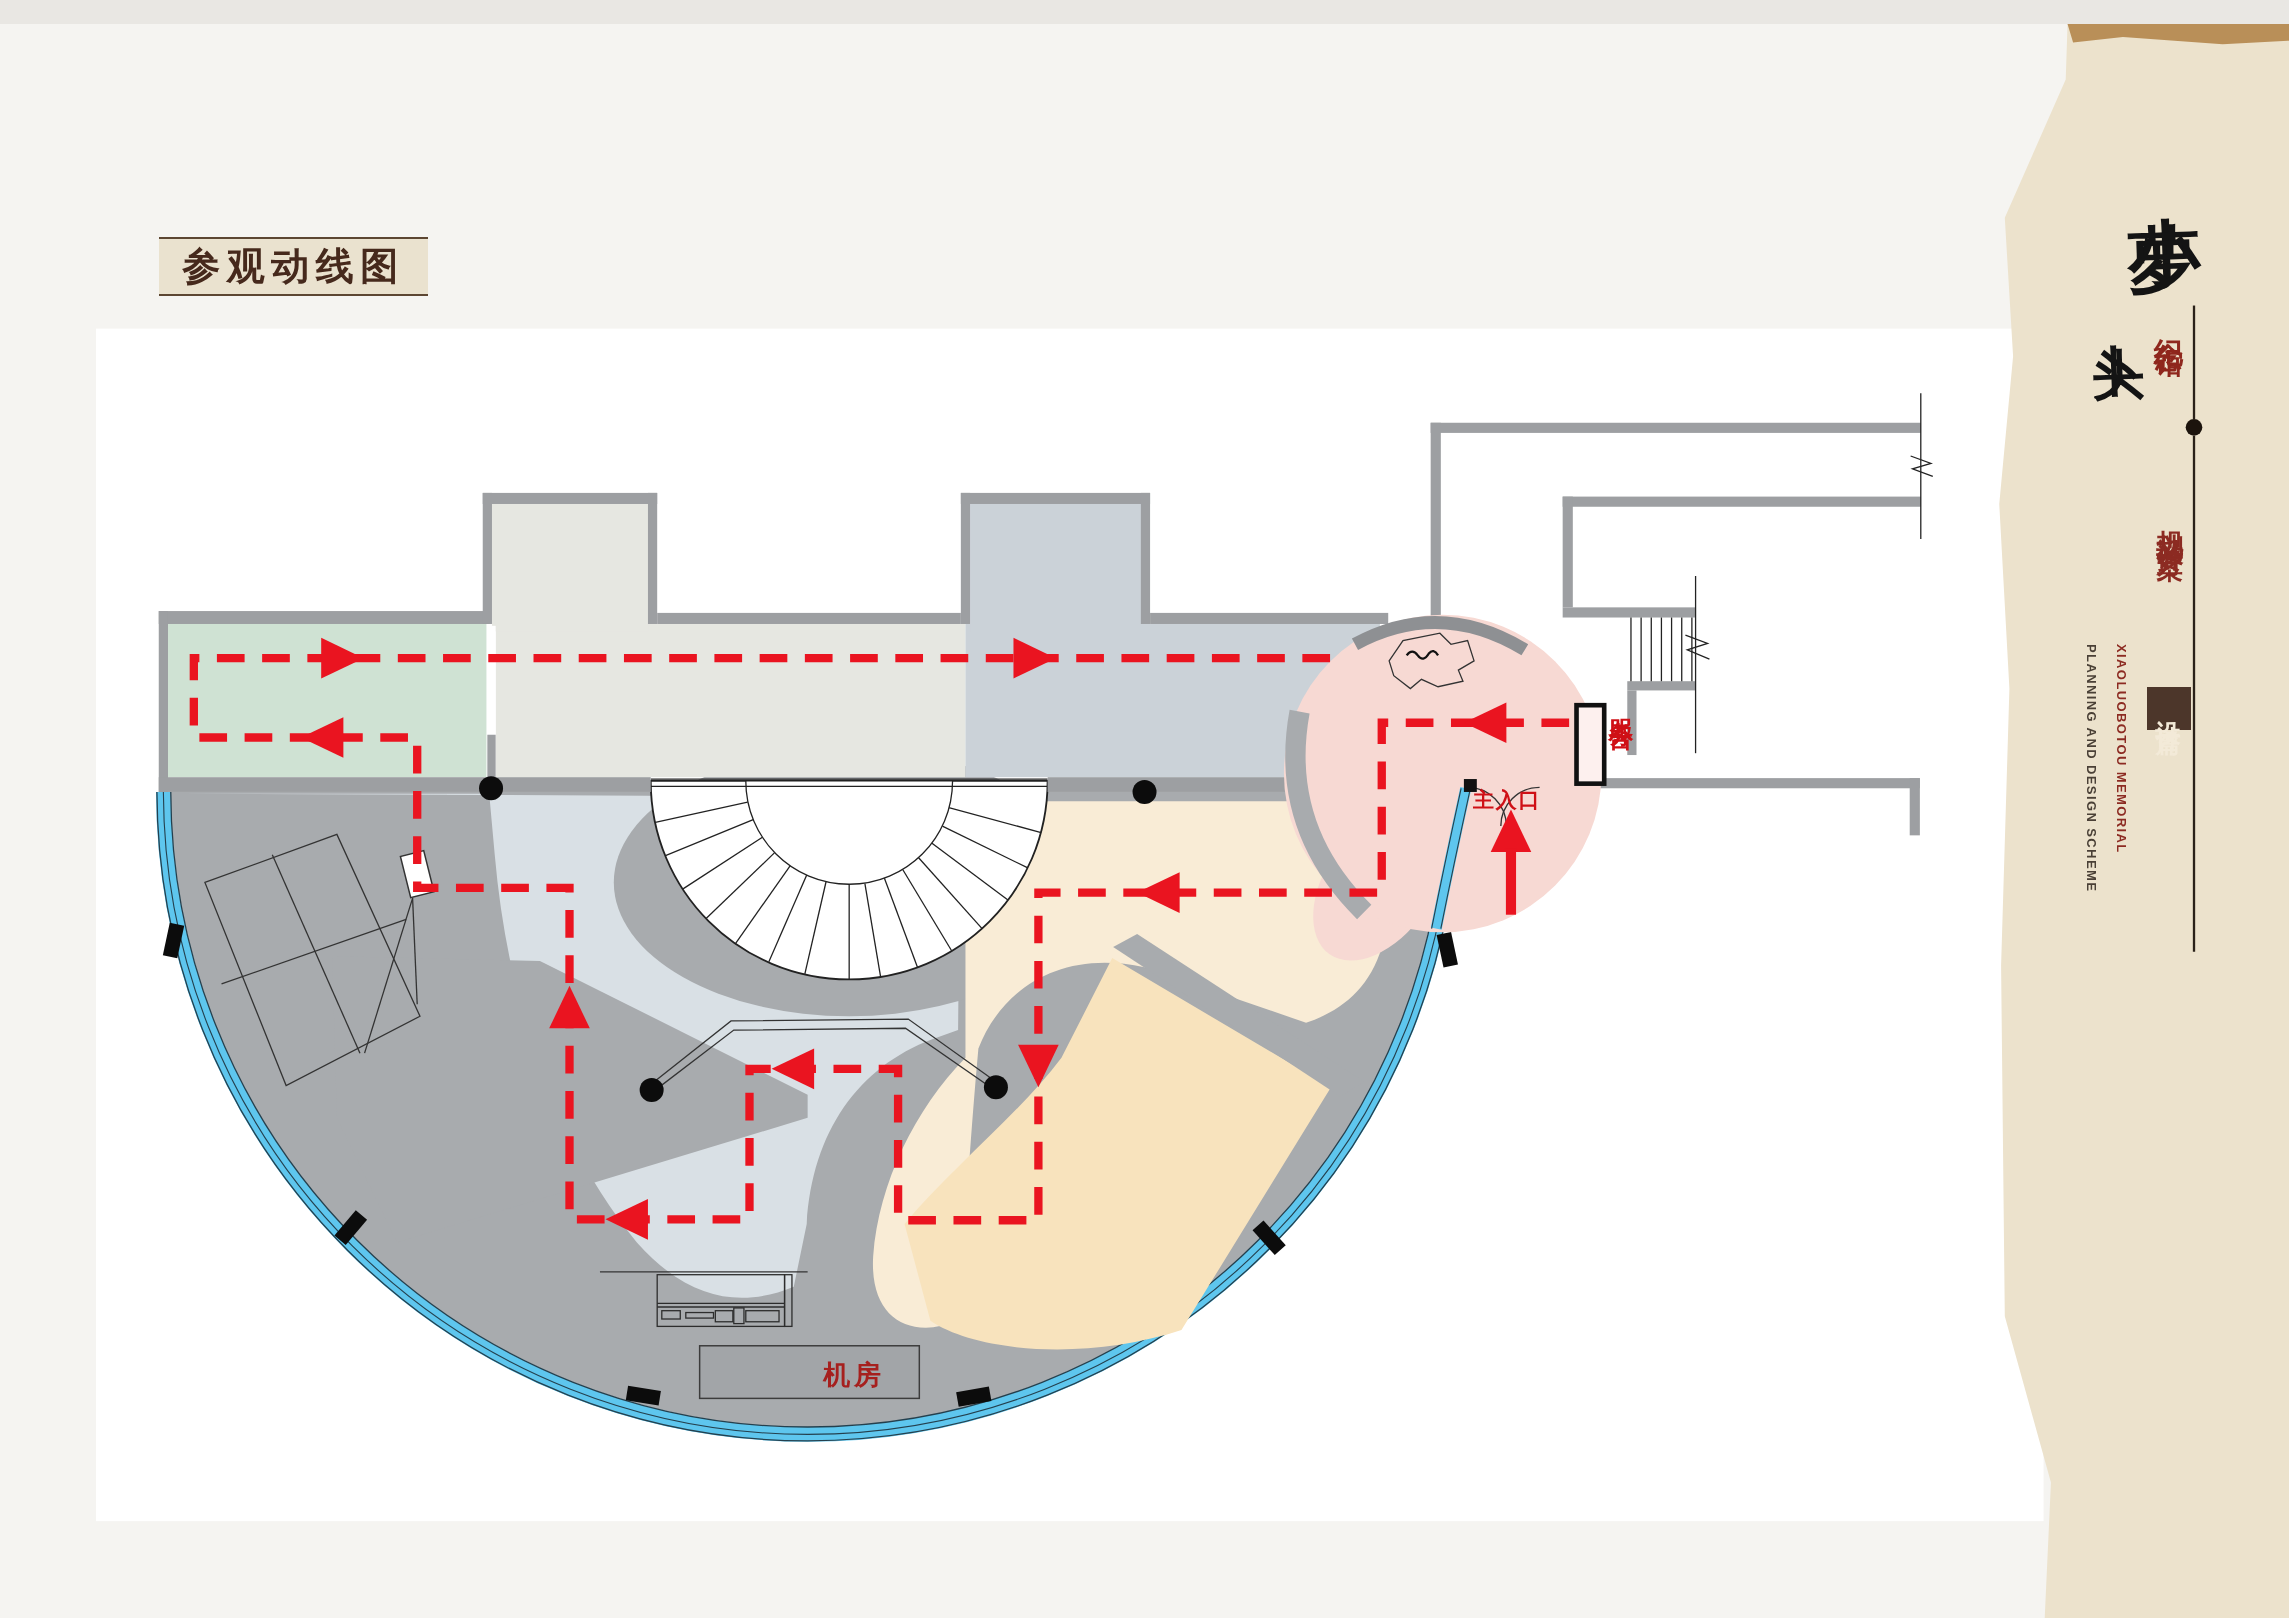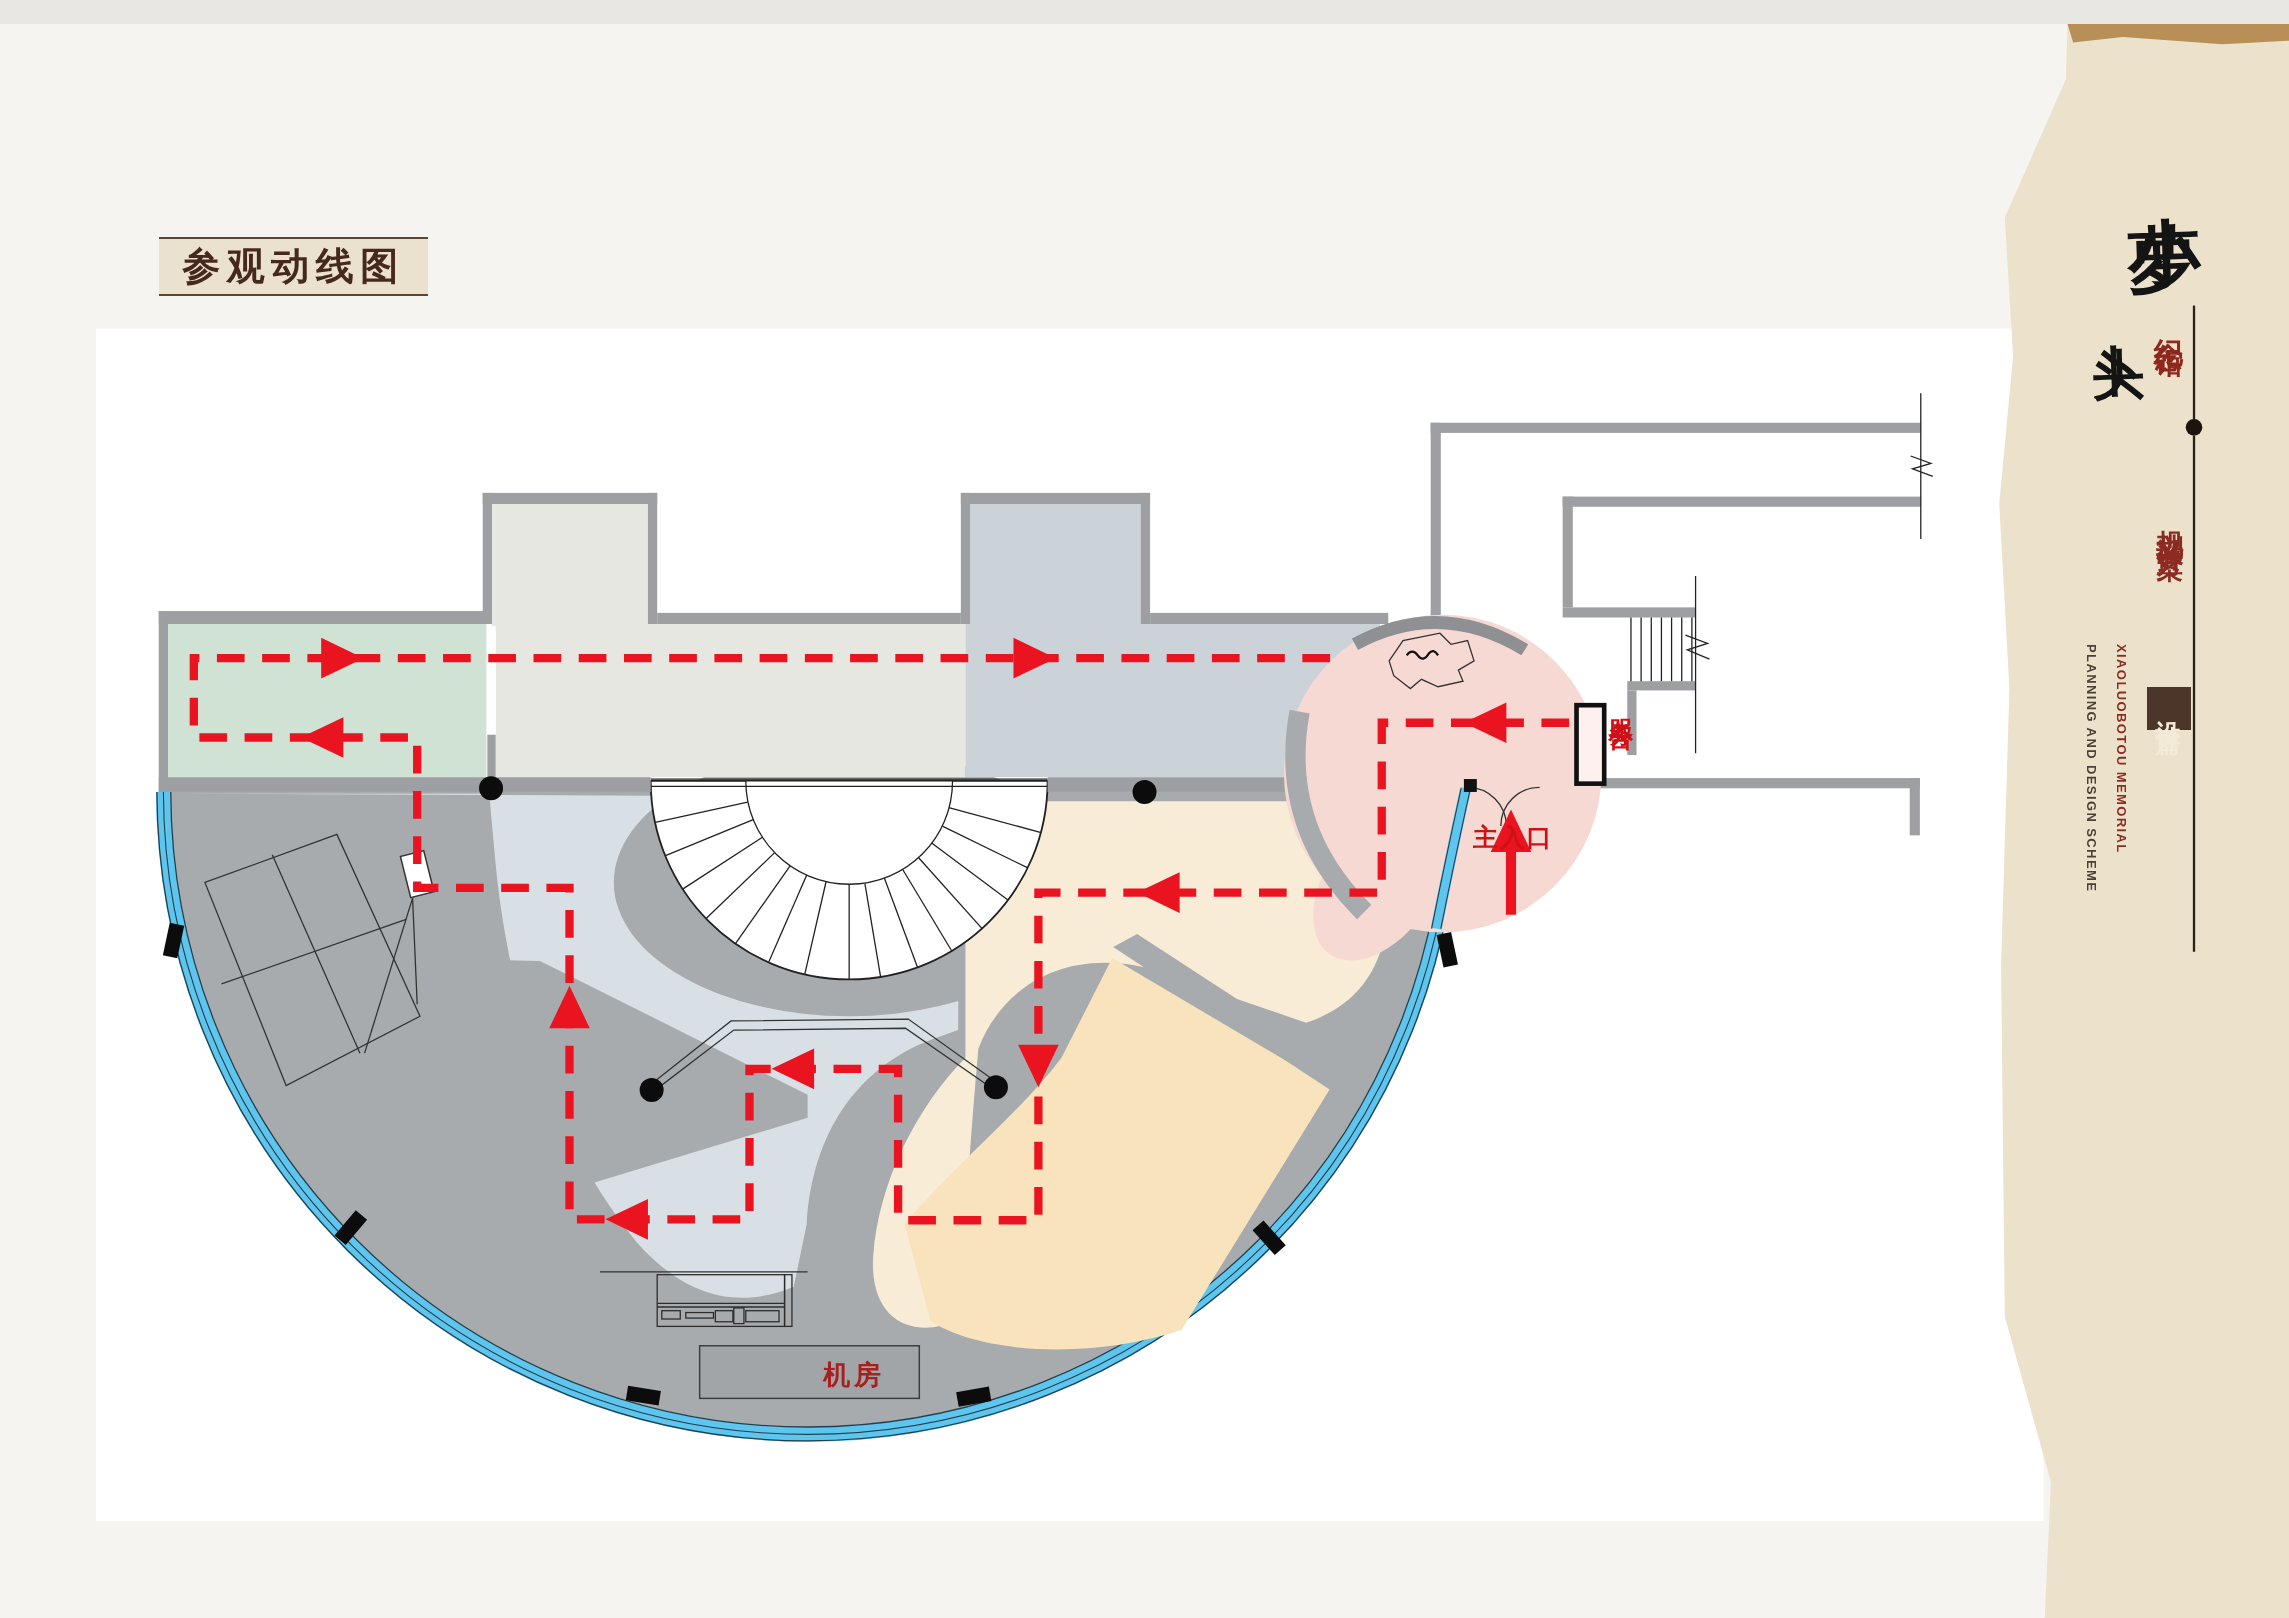--- a/index.html
+++ b/index.html
@@ -10,21 +10,21 @@
   .vtext{writing-mode:vertical-rl;text-orientation:mixed;white-space:nowrap;}
   
   #title-badge{left:159px;top:213px;width:269px;height:55px;background:#eae2cf;
     border-top:2.8px solid #5c4632;border-bottom:2.8px solid #5c4632;
     display:flex;align-items:center;justify-content:center;
     font-family:"Liberation Serif","DejaVu Serif",serif;
     font-size:38px;font-weight:bold;color:#46291c;letter-spacing:6.5px;}
   
   .red-label{color:#cf1016;font-weight:bold;}
   #label-service-desk{left:1608px;top:675px;font-size:25px;letter-spacing:2.8px;line-height:1.05;}
-  #label-main-entrance{left:1473px;top:797px;font-size:25px;letter-spacing:1.8px;}
+  #label-main-entrance{left:1473px;top:762px;font-size:21px;letter-spacing:1.8px;}
   #label-machine-room{left:700px;top:1333px;width:220px;text-align:center;
     font-size:27px;color:#a6201e;font-weight:bold;letter-spacing:3.7px;padding-left:44px;}
   
   #sb-title-top{left:2114px;top:135px;font-size:72px;font-weight:900;color:#141414;
     letter-spacing:5.5px;transform:rotate(-2deg);}
   #sb-title-bottom{left:2080px;top:277px;font-size:53px;font-weight:900;color:#141414;
     letter-spacing:3.7px;transform:rotate(-2deg);}
   #sb-hall{left:2149px;top:292px;font-size:29px;font-weight:800;color:#8f271d;letter-spacing:3.7px;}
   #sb-scheme-cn{left:2152px;top:484px;font-size:27px;font-weight:800;color:#8c2b22;letter-spacing:4.6px;}
   #sb-en1{left:2114px;top:620px;font-size:13px;font-weight:bold;color:#8c2b22;letter-spacing:1.4px;}

